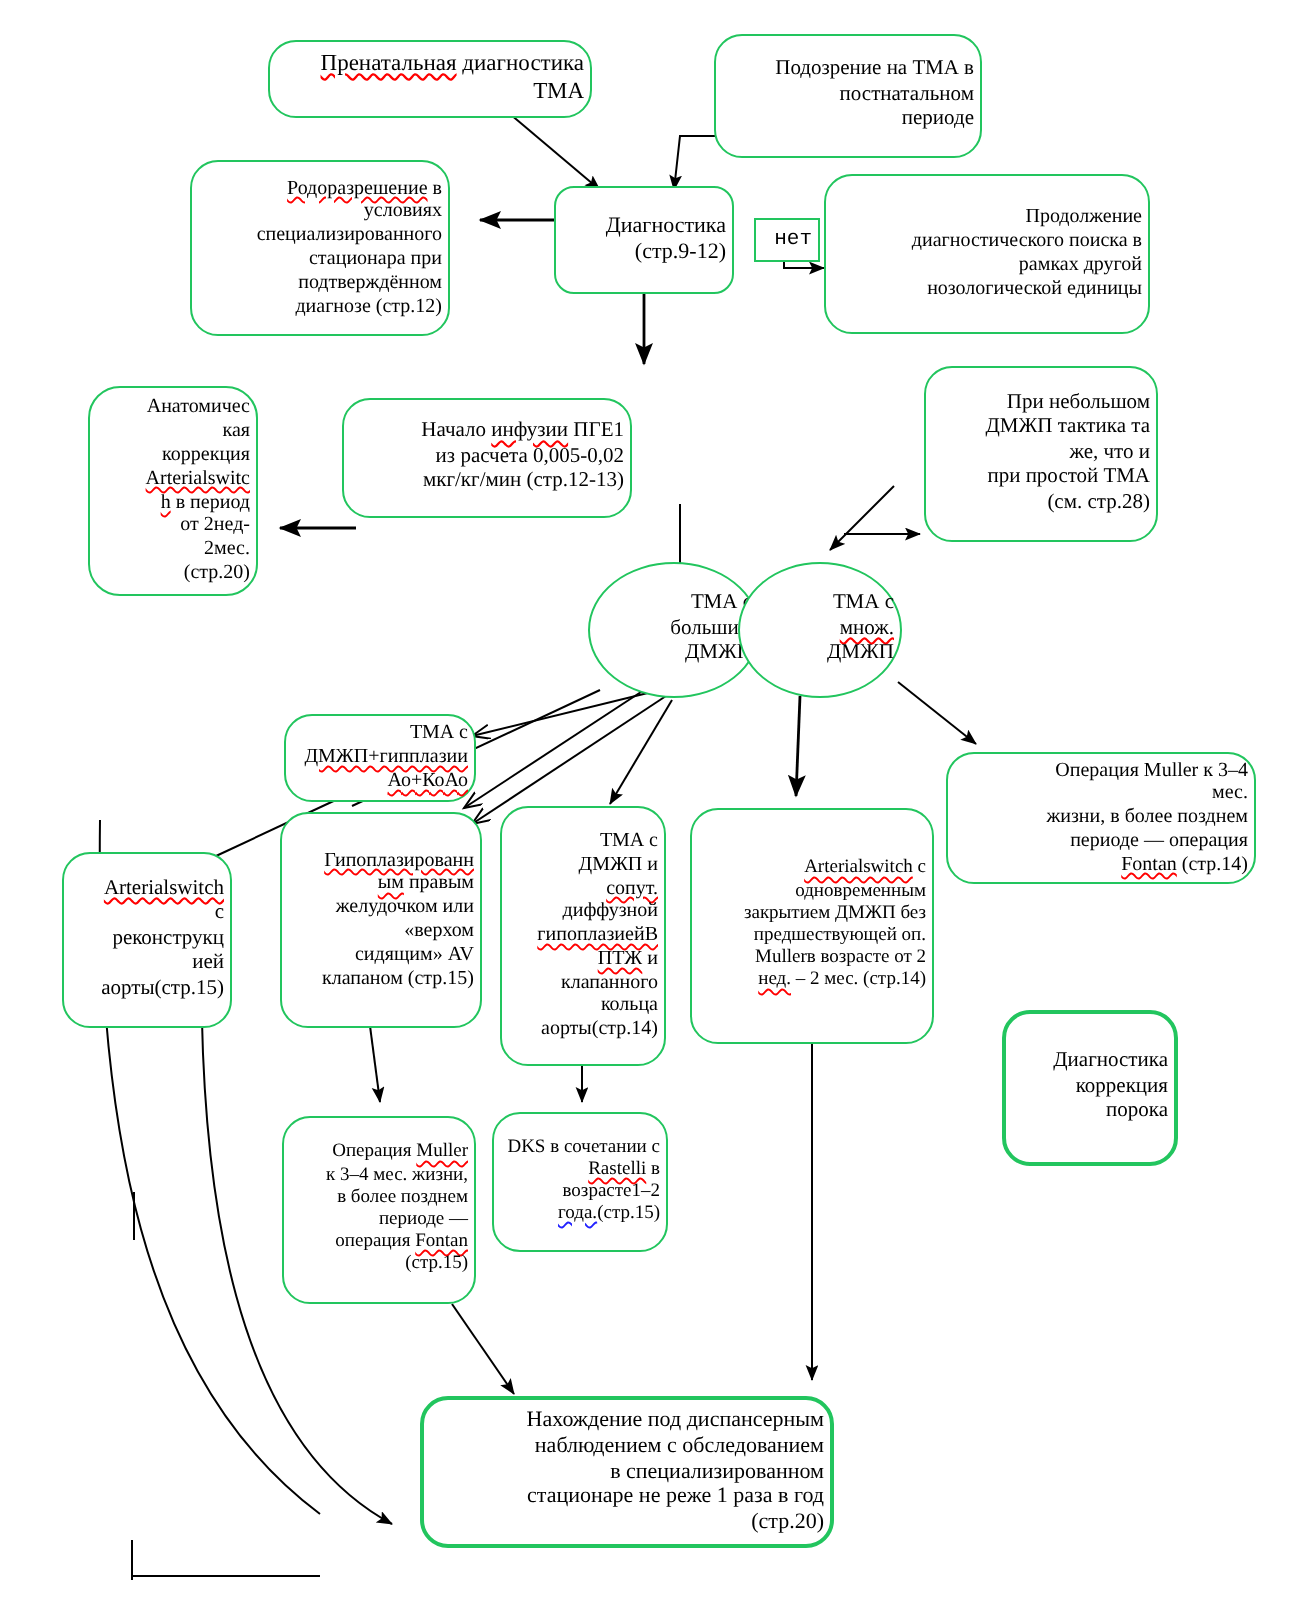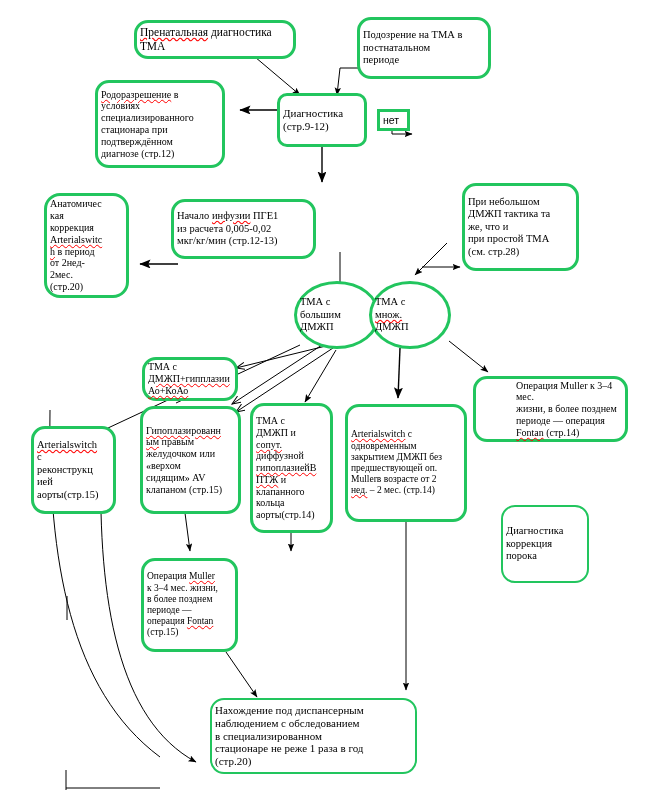--- a/index.html
+++ b/index.html
@@ -5,23 +5,23 @@
   html,body{margin:0;padding:0;background:#ffffff;}
   body{
     width:649px;height:807px;position:relative;overflow:hidden;
     font-family:"Liberation Serif", serif;
     color:#000;
   }
   #canvas{position:absolute;inset:0;width:649px;height:807px;}
   svg.arrows{position:absolute;left:0;top:0;width:649px;height:807px;pointer-events:none;}
   .node{
     position:absolute;box-sizing:border-box;
-    border:3px solid #22c55e;background:#fff;
+    border:1px solid #22c55e;background:#fff;
     display:flex;align-items:center;justify-content:center;
-    text-align:left;line-height:1.18;
+    text-align:right;line-height:1.18;
     padding:2px 3px;
   }
   .rounded{border-radius:14px;}
   .rounded-sm{border-radius:10px;}
   .ellipse{border-radius:50%;}
   .sq{border-radius:0;}
   .thick{border-width:2px;}
   .txt{display:block;width:100%;}
   .u-red{text-decoration:underline;text-decoration-style:wavy;text-decoration-color:#ff0000;
          text-underline-offset:1px;}
@@ -117,24 +117,32 @@
     </span>
   </div>
 
   <div class="node rounded-sm" style="left:277px;top:93px;width:90px;height:54px;font-size:11px;">
     <span class="txt">
       <span>Диагностика</span><br>
       <span>(стр.9-12)</span>
     </span>
   </div>
 
-  <div class="node sq" style="left:377px;top:109px;width:33px;height:22px;font-size:10.5px;font-family:Liberation Sans, sans-serif;">
+  <div class="node sq" style="left:377px;top:109px;width:33px;height:22px;font-size:10.5px;font-family:Liberation Mono, monospace;">
     <span class="txt">нет</span>
   </div>
 
+  <div class="node rounded" style="left:412px;top:87px;width:163px;height:80px;font-size:10px;">
+    <span class="txt">
+      <span>Продолжение</span><br>
+      <span>диагностического поиска в</span><br>
+      <span>рамках другой</span><br>
+      <span>нозологической единицы</span>
+    </span>
+  </div>
 
   <div class="node rounded" style="left:44px;top:193px;width:85px;height:105px;font-size:10px;border-radius:16px;">
     <span class="txt">
       <span>Анатомичес</span><br>
       <span>кая</span><br>
       <span>коррекция</span><br>
       <span class="u-red">Arterialswitc</span><br>
       <span class="u-red">h</span><span> в период</span><br>
       <span>от 2нед-</span><br>
       <span>2мес.</span><br>
@@ -252,20 +260,28 @@
     <span class="txt">
       <span>Операция </span><span class="u-red">Muller</span><br>
       <span>к 3–4 мес. жизни,</span><br>
       <span>в более позднем</span><br>
       <span>периоде —</span><br>
       <span>операция </span><span class="u-red">Fontan</span><br>
       <span>(стр.15)</span>
     </span>
   </div>
 
+  <div class="node rounded" style="left:246px;top:556px;width:88px;height:70px;font-size:9.5px;">
+    <span class="txt">
+      <span>DKS в сочетании с</span><br>
+      <span class="u-red">Rastelli</span><span> в</span><br>
+      <span>возрасте1–2</span><br>
+      <span class="u-blue">года.</span><span>(стр.15)</span>
+    </span>
+  </div>
 
   <div class="node rounded thick" style="left:210px;top:698px;width:207px;height:76px;font-size:11px;">
     <span class="txt">
       <span>Нахождение под диспансерным</span><br>
       <span>наблюдением  с  обследованием</span><br>
       <span>в    специализированном</span><br>
       <span>стационаре не реже 1 раза в год</span><br>
       <span>(стр.20)</span>
     </span>
   </div>

